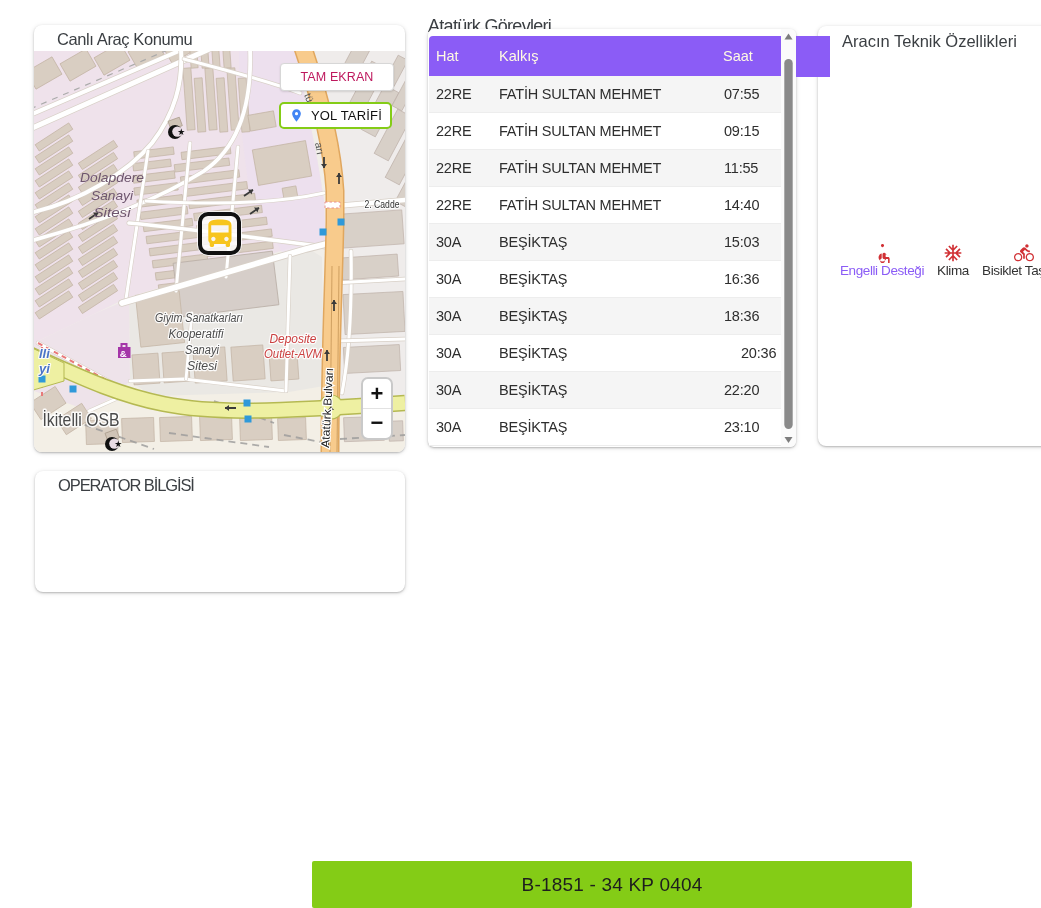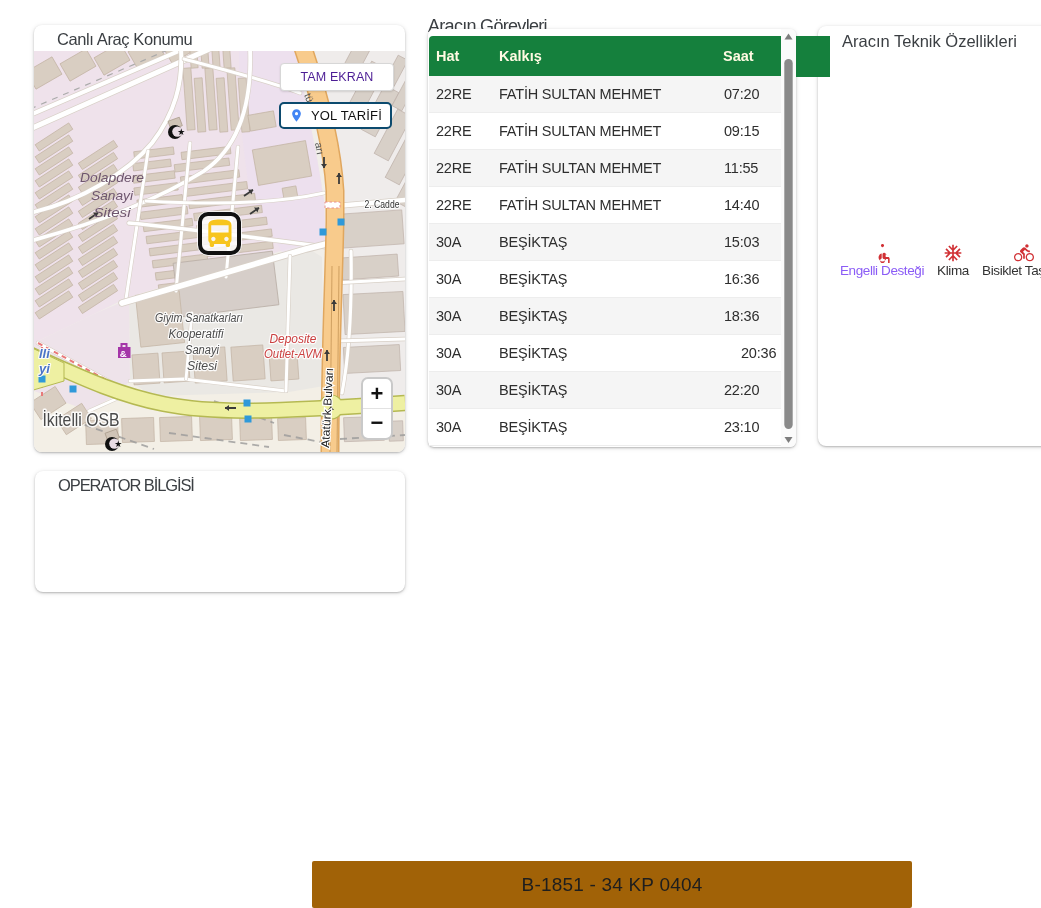--- a/index.html
+++ b/index.html
@@ -271,47 +271,47 @@
         <text x="5" y="322" font-size="13" font-style="italic" font-weight="bold" text-anchor="start" stroke="#fff" stroke-width="2.2" stroke-linejoin="round" opacity="0.9" fill="none">yi</text>
         <text x="5" y="322" font-size="13" font-style="italic" font-weight="bold" text-anchor="start" fill="#4b74c8">yi</text>
         <rect x="164.5" y="161.5" width="42" height="42" rx="10" fill="none" stroke="#ffffff" stroke-width="2.6"></rect>
         <rect x="166" y="163" width="39" height="39" rx="8" fill="rgba(255,255,255,0.78)" stroke="#111" stroke-width="4"></rect>
         <g transform="translate(168.5,165.5) scale(1.45)">
           <path d="M4 16c0 .88.39 1.67 1 2.22V20c0 .55.45 1 1 1h1c.55 0 1-.45 1-1v-1h8v1c0 .55.45 1 1 1h1c.55 0 1-.45 1-1v-1.78c.61-.55 1-1.34 1-2.22V6c0-3.5-3.58-4-8-4s-8 .5-8 4v10zm3.5 1c-.83 0-1.5-.67-1.5-1.5S6.67 14 7.5 14s1.5.67 1.5 1.5S8.33 17 7.5 17zm9 0c-.83 0-1.5-.67-1.5-1.5s.67-1.5 1.5-1.5 1.5.67 1.5 1.5-.67 1.5-1.5 1.5zm1.5-6H6V6h12v5z" fill="#f7c51e"></path>
         </g>
       </svg>
   </div>
 
-  <div style="position:absolute;left:246px;top:38px;width:112px;height:26px;background:#fff;border:1px solid #d7d7d7;border-radius:4px;box-shadow:0 1px 2px rgba(0,0,0,.12);display:flex;align-items:center;justify-content:center;font-size:12.5px;letter-spacing:0.1px;color:#4c1d95;">TAM EKRAN</div>
-
-  <div style="position:absolute;left:245px;top:77px;width:113px;height:27px;box-sizing:border-box;background:#fff;border:2px solid #0c4a6e;border-radius:5px;display:flex;align-items:center;justify-content:center;font-size:13px;color:#111;">
+  <div style="position:absolute;left:246px;top:38px;width:112px;height:26px;background:#fff;border:1px solid #d7d7d7;border-radius:4px;box-shadow:0 1px 2px rgba(0,0,0,.12);display:flex;align-items:center;justify-content:center;font-size:12.5px;letter-spacing:0.1px;color:#be185d;">TAM EKRAN</div>
+
+  <div style="position:absolute;left:245px;top:77px;width:113px;height:27px;box-sizing:border-box;background:#fff;border:2px solid #84cc16;border-radius:5px;display:flex;align-items:center;justify-content:center;font-size:13px;color:#111;">
     <svg width="15" height="15" viewBox="0 0 24 24" style="margin-right:7px;">
         <path fill="#4285f4" d="M12 2C8.13 2 5 5.13 5 8.95c0 5.25 7 13.05 7 13.05s7-7.8 7-13.05C19 5.13 15.87 2 12 2zm0 9.5a2.5 2.5 0 1 1 0-5 2.5 2.5 0 0 1 0 5z"></path>
       </svg>
     <span style="letter-spacing:0.2px;">YOL TARİFİ</span>
   </div>
 
   <div style="position:absolute;left:327px;top:352px;width:32px;height:63px;box-sizing:border-box;background:#fff;border:2px solid #c9c9c9;border-radius:7px;">
     <div style="position:absolute;left:0;top:0;width:100%;height:29px;border-bottom:1px solid #e2e2e2;display:flex;align-items:center;justify-content:center;font-size:22px;font-weight:bold;color:#111;">+</div>
     <div style="position:absolute;left:0;top:29px;width:100%;height:29px;display:flex;align-items:center;justify-content:center;font-size:22px;font-weight:bold;color:#111;">−</div>
   </div>
 </div>
 
-<div style="position:absolute;left:428px;top:17px;font-size:18px;line-height:18px;color:#3b3f43;letter-spacing:-0.7px;z-index:0;">Aracın Görevleri</div>
+<div style="position:absolute;left:428px;top:17px;font-size:18px;line-height:18px;color:#3b3f43;letter-spacing:-0.7px;z-index:0;">Atatürk Görevleri</div>
 <div class="card" id="tablecard" style="left:428px;top:29px;width:368px;height:418px;z-index:1;border-radius:6px;">
-  <div style="position:absolute;left:1px;top:7px;width:401px;height:41px;background:#15803d;border-radius:4px 0 0 0;color:#fffae3;font-size:14.5px;font-weight:bold;">
+  <div style="position:absolute;left:1px;top:7px;width:401px;height:41px;background:#8b5cf6;border-radius:4px 0 0 0;color:#fffae3;font-size:14.5px;font-weight:normal;">
     <span style="position:absolute;left:7px;top:12px;">Hat</span>
     <span style="position:absolute;left:70px;top:12px;">Kalkış</span>
     <span style="position:absolute;left:294px;top:12px;">Saat</span>
   </div>
   <div id="rows" style="position:absolute;left:1px;top:47px;width:352px;font-size:14.5px;letter-spacing:-0.2px;color:#2e2e2e;">
       <div style="position:relative;height:37px;background:#f5f5f5;border-bottom:1px solid #ededed;box-sizing:border-box;">
         <span style="position:absolute;left:7px;top:10px;">22RE</span>
         <span style="position:absolute;left:70px;top:10px;">FATİH SULTAN MEHMET</span>
-        <span style="position:absolute;left:295px;top:10px;">07:20</span>
+        <span style="position:absolute;left:295px;top:10px;">07:55</span>
       </div>
       <div style="position:relative;height:37px;background:#ffffff;border-bottom:1px solid #ededed;box-sizing:border-box;">
         <span style="position:absolute;left:7px;top:10px;">22RE</span>
         <span style="position:absolute;left:70px;top:10px;">FATİH SULTAN MEHMET</span>
         <span style="position:absolute;left:295px;top:10px;">09:15</span>
       </div>
       <div style="position:relative;height:37px;background:#f5f5f5;border-bottom:1px solid #ededed;box-sizing:border-box;">
         <span style="position:absolute;left:7px;top:10px;">22RE</span>
         <span style="position:absolute;left:70px;top:10px;">FATİH SULTAN MEHMET</span>
         <span style="position:absolute;left:295px;top:10px;">11:55</span>
@@ -381,13 +381,13 @@
         <path fill="#d13135" d="M15.5 5.5c1.1 0 2-.9 2-2s-.9-2-2-2-2 .9-2 2 .9 2 2 2zM5 12c-2.8 0-5 2.2-5 5s2.2 5 5 5 5-2.2 5-5-2.2-5-5-5zm0 8.5c-1.9 0-3.5-1.6-3.5-3.5s1.6-3.5 3.5-3.5 3.5 1.6 3.5 3.5-1.6 3.5-3.5 3.5zm5.8-10l2.4-2.4.8.8c1.3 1.3 3 2.1 5.1 2.1V9c-1.5 0-2.7-.6-3.6-1.5l-1.9-1.9c-.5-.4-1-.6-1.6-.6s-1.1.2-1.4.6L7.8 8.4c-.4.4-.6.9-.6 1.4 0 .6.2 1.1.6 1.4L11 14v5h2v-6.2l-2.2-2.3zM19 12c-2.8 0-5 2.2-5 5s2.2 5 5 5 5-2.2 5-5-2.2-5-5-5zm0 8.5c-1.9 0-3.5-1.6-3.5-3.5s1.6-3.5 3.5-3.5 3.5 1.6 3.5 3.5-1.6 3.5-3.5 3.5z"></path>
       </svg>
     <div style="font-size:13.5px;letter-spacing:-0.4px;color:#333;white-space:nowrap;margin-top:-4px;">Bisiklet Taşıma</div>
   </div>
 </div>
 
 <div class="card" id="opcard" style="left:35px;top:471px;width:370px;height:121px;">
   <div class="ctitle" style="left:3px;top:5px;letter-spacing:-1.1px;">OPERATOR BİLGİSİ</div>
 </div>
 
-<div style="position:absolute;left:312px;top:861px;width:600px;height:47px;background:#a16207;border-radius:2px;display:flex;align-items:center;justify-content:center;font-size:19px;letter-spacing:0.2px;color:#1e1e1e;">B-1851 - 34 KP 0404</div>
+<div style="position:absolute;left:312px;top:861px;width:600px;height:47px;background:#84cc16;border-radius:2px;display:flex;align-items:center;justify-content:center;font-size:19px;letter-spacing:0.2px;color:#1e1e1e;">B-1851 - 34 KP 0404</div>
 
 </body></html>

